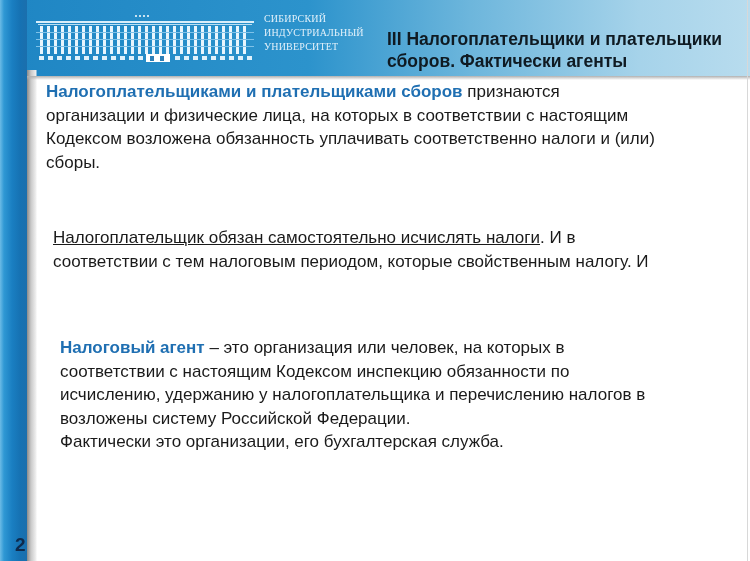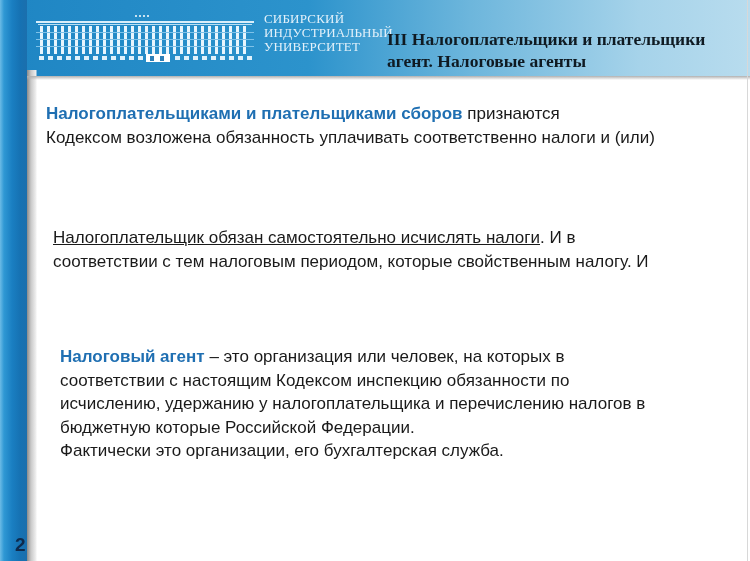--- a/index.html
+++ b/index.html
@@ -28,38 +28,38 @@
       position: absolute; left: 747px; top: 0; width: 1px; height: 561px; background: #d8d8d8;
     }
     .logo {
       position: absolute; left: 36px; top: 10px; width: 352px; height: 62px;
     }
     .logo-building {
       position: absolute; left: 0; top: 4px; width: 218px; height: 50px;
     }
     .logo-text {
       position: absolute; left: 228px; top: 2px; width: 130px;
-      font-family: "Liberation Serif", serif; font-size: 13px; line-height: 14px;
+      font-family: "Liberation Serif", serif; font-size: 10px; line-height: 14px;
       color: #e3f1fa; letter-spacing: 0.2px; white-space: nowrap;
     }
     .logo-text div { height: 14px; }
     .slide-title {
       position: absolute; left: 387px; top: 28px; width: 362px;
-      font-weight: bold; font-size: 17.5px; line-height: 22px; color: #0f1a22; font-family: Liberation Serif, serif;
+      font-weight: bold; font-size: 17.5px; line-height: 22px; color: #0f1a22;
     }
     .slide-title div { white-space: nowrap; }
     .para {
       position: absolute; font-size: 17px; line-height: 23.6px; color: #1a1a1a; white-space: nowrap;
     }
     .para div { height: 23.6px; }
     .hl { color: #1f6fb2; font-weight: bold; }
     .ul { text-decoration: underline; text-align: center; }
-    #p1 { left: 46px; top: 102px; }
+    #p1 { left: 46px; top: 80px; }
     #p2 { left: 53px; top: 226px; }
-    #p3 { left: 60px; top: 345px; }
+    #p3 { left: 60px; top: 336px; }
     .page-num {
       position: absolute; left: 15px; top: 534px;
       font-weight: bold; font-size: 19px; color: #0e2a4c;
     }
   </style>
 </head>
 <body>
 
 <div class="header"></div>
 <div class="left-bar"></div>
@@ -143,34 +143,36 @@
   </svg>
   <div class="logo-text">
     <div>СИБИРСКИЙ</div>
     <div>ИНДУСТРИАЛЬНЫЙ</div>
     <div>УНИВЕРСИТЕТ</div>
   </div>
 </div>
 
 <div class="slide-title">
   <div>III Налогоплательщики и плательщики</div>
-  <div>агент. Налоговые агенты</div>
+  <div>сборов. Фактически агенты</div>
 </div>
 
 <div class="para" id="p1">
   <div><span class="hl">Налогоплательщиками и плательщиками сборов</span><span> признаются</span></div>
+  <div>организации и физические лица, на которых в соответствии с настоящим</div>
   <div>Кодексом возложена обязанность уплачивать соответственно налоги и (или)</div>
+  <div>сборы.</div>
 </div>
 
 <div class="para" id="p2">
   <div><span class="ul">Налогоплательщик обязан самостоятельно исчислять налоги</span><span>. И в</span></div>
   <div>соответствии с тем налоговым периодом, которые свойственным  налогу. И</div>
 </div>
 
 <div class="para" id="p3">
   <div><span class="hl">Налоговый агент</span><span> – это организация или человек, на которых в</span></div>
   <div>соответствии с настоящим Кодексом инспекцию обязанности по</div>
   <div>исчислению, удержанию у налогоплательщика и перечислению налогов в</div>
-  <div>бюджетную которые Российской Федерации.</div>
+  <div>возложены систему Российской Федерации.</div>
   <div>Фактически это организации, его бухгалтерская служба.</div>
 </div>
 
 <div class="page-num">2</div>
 
 </body></html>

